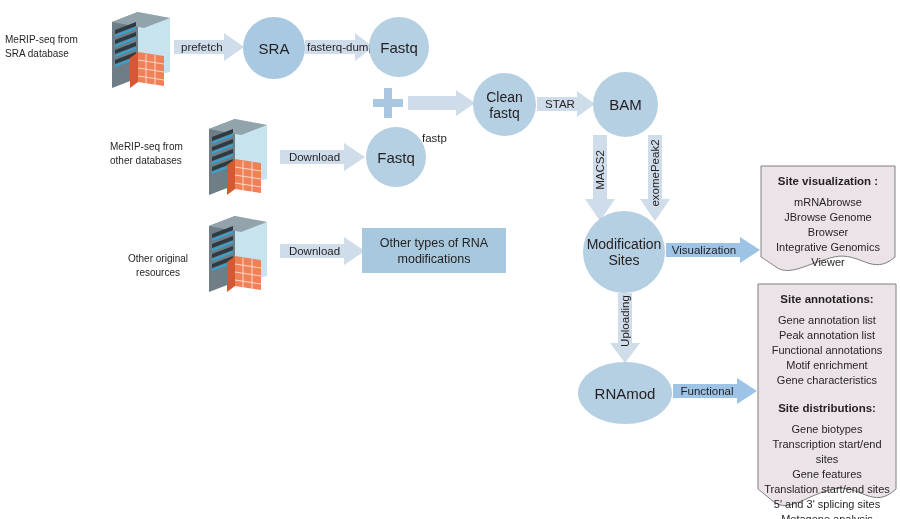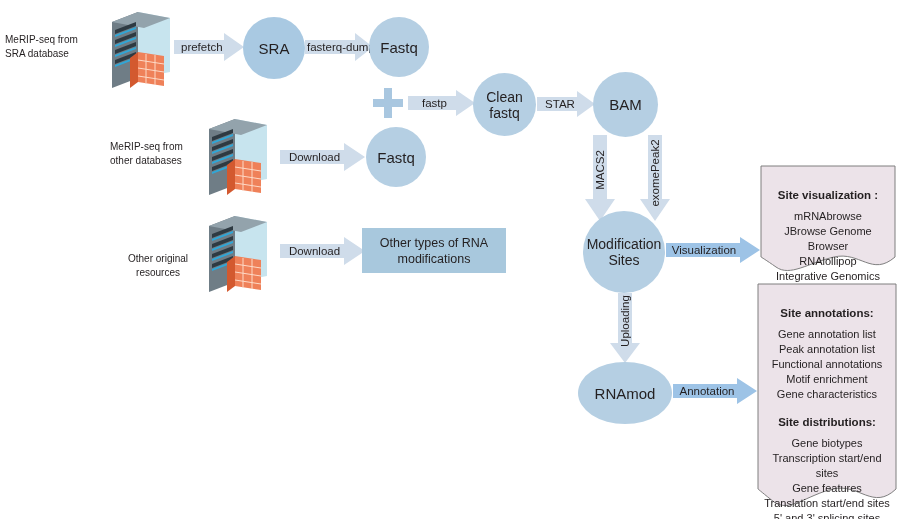--- a/index.html
+++ b/index.html
@@ -64,21 +64,21 @@
 
   
   .server{position:absolute;}
   .server svg{display:block;}
 
   
   .panel{position:absolute;}
   .panel svg{position:absolute;left:0;top:0;}
   .panel .pcontent{
     position:absolute;left:0;top:0;width:100%;
-    box-sizing:border-box;padding:23px 5px 0 5px;text-align:center;
+    box-sizing:border-box;padding:9px 5px 0 5px;text-align:center;
   }
   .ptitle{
     font-size:11.5px;font-weight:bold;color:#231f20;
     margin:0 0 7px 0;line-height:14px;
   }
   .ptitle.second{margin-top:13px;}
   .pitem{font-size:11px;line-height:15px;color:#231f20;}
 </style>
 </head>
 <body>
@@ -202,21 +202,21 @@
   <div class="plus" style="left:373px;top:88px;width:30px;height:30px;">
     <svg width="30" height="30" viewBox="0 0 30 30">
       <polygon points="11,0 19,0 19,11 30,11 30,19 19,19 19,30 11,30 11,19 0,19 0,11 11,11" fill="#a9c7e0"></polygon>
     </svg>
   </div>
 
   <div class="harrow centered" style="left:408px;top:90px;width:67px;height:26px;">
     <svg width="67" height="26" viewBox="0 0 67 26">
       <polygon points="0,6 48,6 48,0 67,13 48,26 48,20 0,20" fill="#cfdcea"></polygon>
     </svg>
-    <div class="alabel" style="justify-content:center;padding-left:0;padding-right:14px;">fastp</div>
+    <div class="alabel" style="justify-content:center;padding-left:0;padding-right:14px;margin-top:35px;">fastp</div>
   </div>
 
   <div class="node small" style="left:473px;top:73px;width:63px;height:63px;">
     <span style="white-space:pre-line;">Clean
 fastq</span>
   </div>
 
   <div class="harrow centered" style="left:537px;top:91px;width:58px;height:26px;">
     <svg width="58" height="26" viewBox="0 0 58 26">
       <polygon points="0,6 40,6 40,0 58,13 40,26 40,20 0,20" fill="#cfdcea"></polygon>
@@ -286,32 +286,31 @@
       <span>Uploading</span>
     </div>
   </div>
 
   <div class="node" style="left:578px;top:362px;width:94px;height:62px;">RNAmod</div>
 
   <div class="harrow centered" style="left:673px;top:378px;width:84px;height:26px;">
     <svg width="84" height="26" viewBox="0 0 84 26">
       <polygon points="0,6 64,6 64,0 84,13 64,26 64,20 0,20" fill="#9dc3e6"></polygon>
     </svg>
-    <div class="alabel" style="justify-content:center;padding-left:0;padding-right:16px;">Annotation</div>
+    <div class="alabel" style="justify-content:center;padding-left:0;padding-right:16px;">Functional</div>
   </div>
 
   <div class="panel" style="left:760px;top:165px;width:136px;height:110px;">
     <svg width="136" height="110" viewBox="0 0 136 110">
       <path d="M1,1 L135,1 L135,92 C112,112 100,86 74,92 C48,98 30,112 16,102 C6,95 1,92 1,92 Z" fill="#ece3e9" stroke="#7f7f7f" stroke-width="1"></path>
     </svg>
     <div class="pcontent">
       <div class="ptitle">Site visualization :</div>
       <div class="pitem">mRNAbrowse</div>
       <div class="pitem">JBrowse Genome Browser</div>
-      <div class="pitem">RNAlollipop</div>
       <div class="pitem">Integrative Genomics Viewer</div>
     </div>
   </div>
 
   <div class="panel" style="left:757px;top:283px;width:140px;height:232px;">
     <svg width="140" height="232" viewBox="0 0 140 232">
       <path d="M1,1 L139,1 L139,206 C116,228 102,200 76,206 C50,212 32,230 17,219 C7,211 1,206 1,206 Z" fill="#ece3e9" stroke="#7f7f7f" stroke-width="1"></path>
     </svg>
     <div class="pcontent">
       <div class="ptitle">Site annotations:</div>

